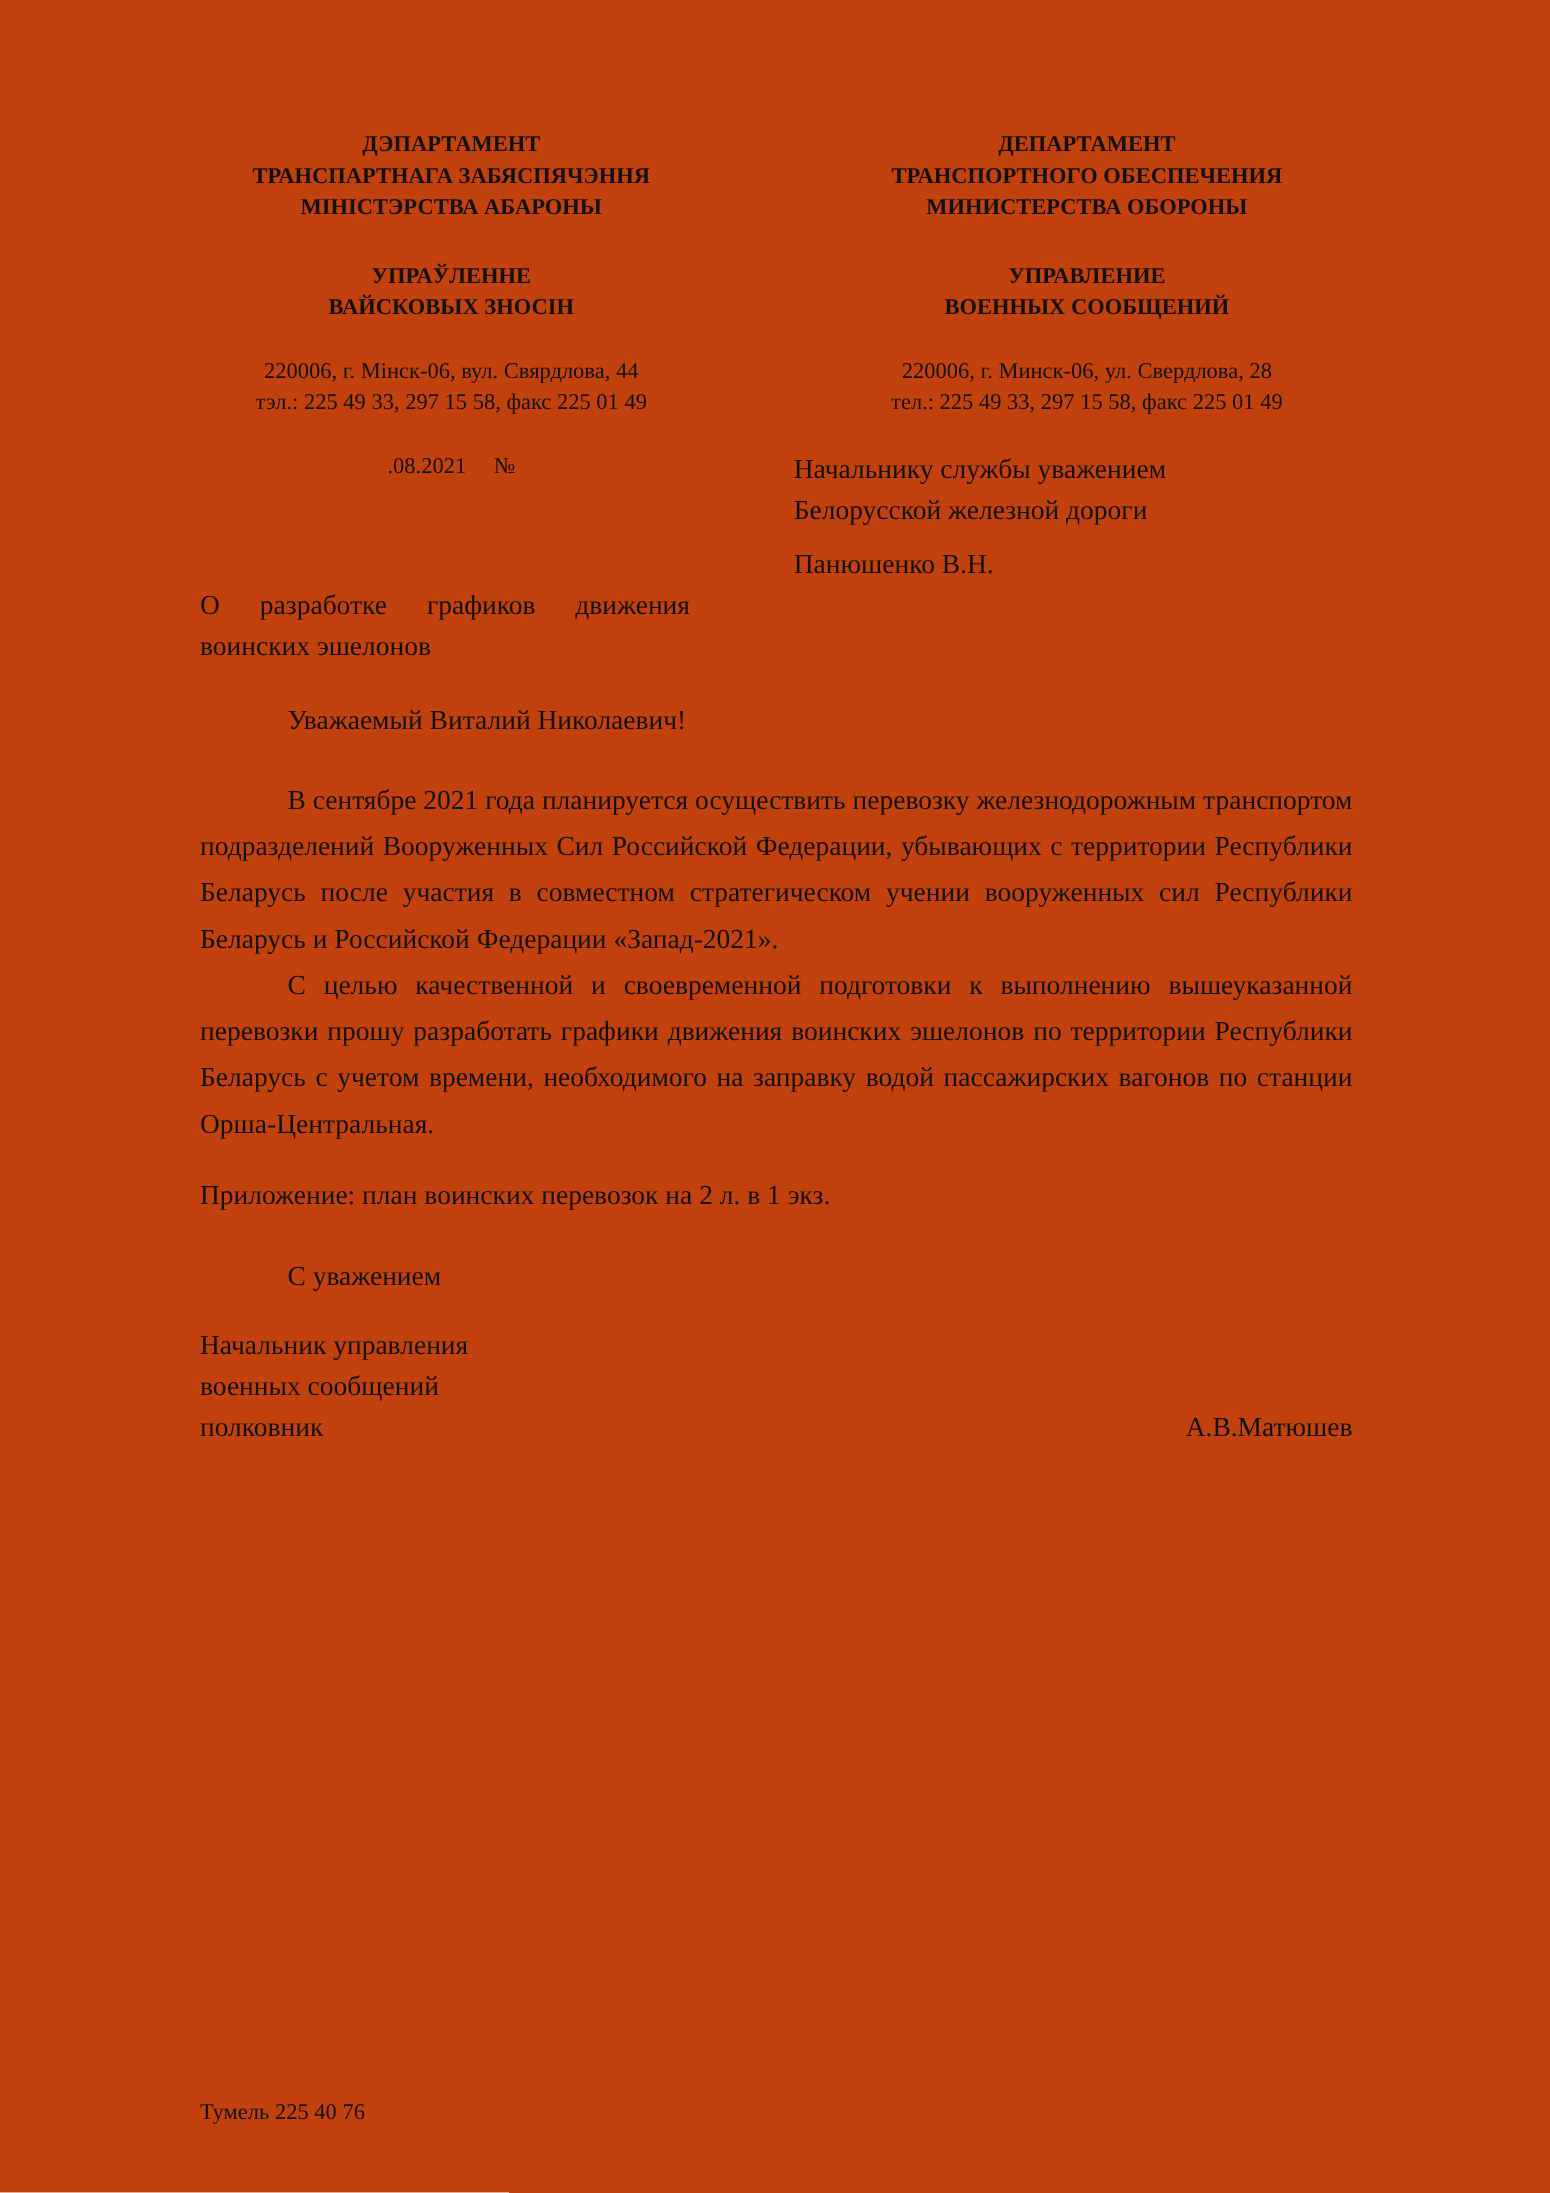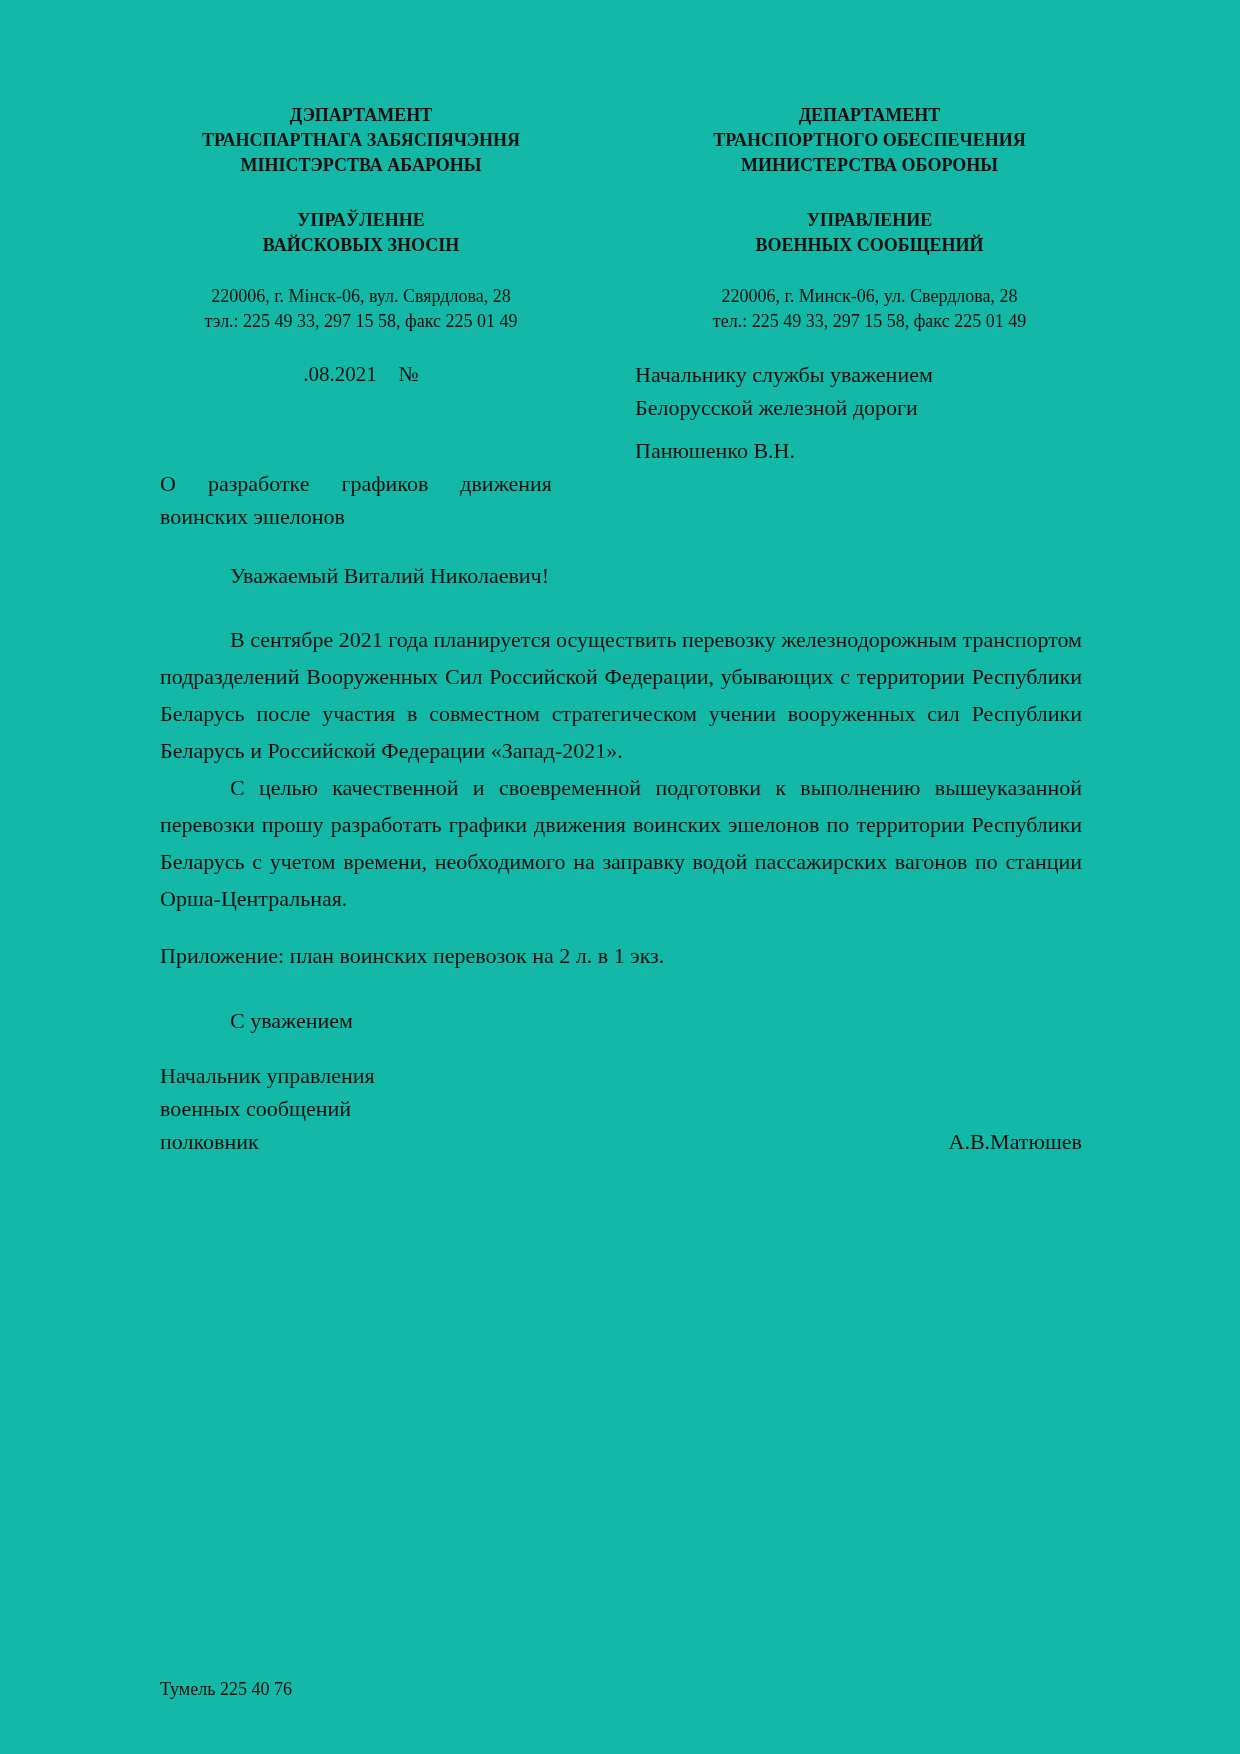--- a/index.html
+++ b/index.html
@@ -4,21 +4,21 @@
 <style>
   html, body {
     margin: 0;
     padding: 0;
     background: #ffffff;
   }
   .page {
     position: relative;
     width: 1240px;
     height: 1754px;
-    background: #14b8a6;
+    background: #c2410c;
     color: #111111;
     font-family: "Liberation Serif", "DejaVu Serif", serif;
     overflow: hidden;
   }
   .content {
     position: absolute;
     left: 160px;
     top: 103px;
     width: 922px;
   }
@@ -47,21 +47,21 @@
   }
   
   .ref-row {
     display: flex;
     justify-content: space-between;
     margin-top: 24px;
   }
   .date-cell {
     width: 402px;
     text-align: center;
-    font-size: 21px;
+    font-size: 18px;
     padding-top: 4px;
   }
   .num-sign { margin-left: 22px; }
   .addressee-cell {
     width: 447px;
     text-align: left;
     font-size: 22px;
     line-height: 33px;
   }
   .addressee-name { margin-top: 10px; }
@@ -129,21 +129,21 @@
         <div class="org-block">
           <div>ДЭПАРТАМЕНТ</div>
           <div>ТРАНСПАРТНАГА ЗАБЯСПЯЧЭННЯ</div>
           <div>МІНІСТЭРСТВА АБАРОНЫ</div>
         </div>
         <div class="unit-block">
           <div>УПРАЎЛЕННЕ</div>
           <div>ВАЙСКОВЫХ ЗНОСІН</div>
         </div>
         <div class="addr-block">
-          <div>220006, г. Мінск-06, вул. Свярдлова, 28</div>
+          <div>220006, г. Мінск-06, вул. Свярдлова, 44</div>
           <div>тэл.: 225 49 33, 297 15 58, факс 225 01 49</div>
         </div>
       </div>
       <div class="lh-col-right">
         <div class="org-block">
           <div>ДЕПАРТАМЕНТ</div>
           <div>ТРАНСПОРТНОГО ОБЕСПЕЧЕНИЯ</div>
           <div>МИНИСТЕРСТВА ОБОРОНЫ</div>
         </div>
         <div class="unit-block">

